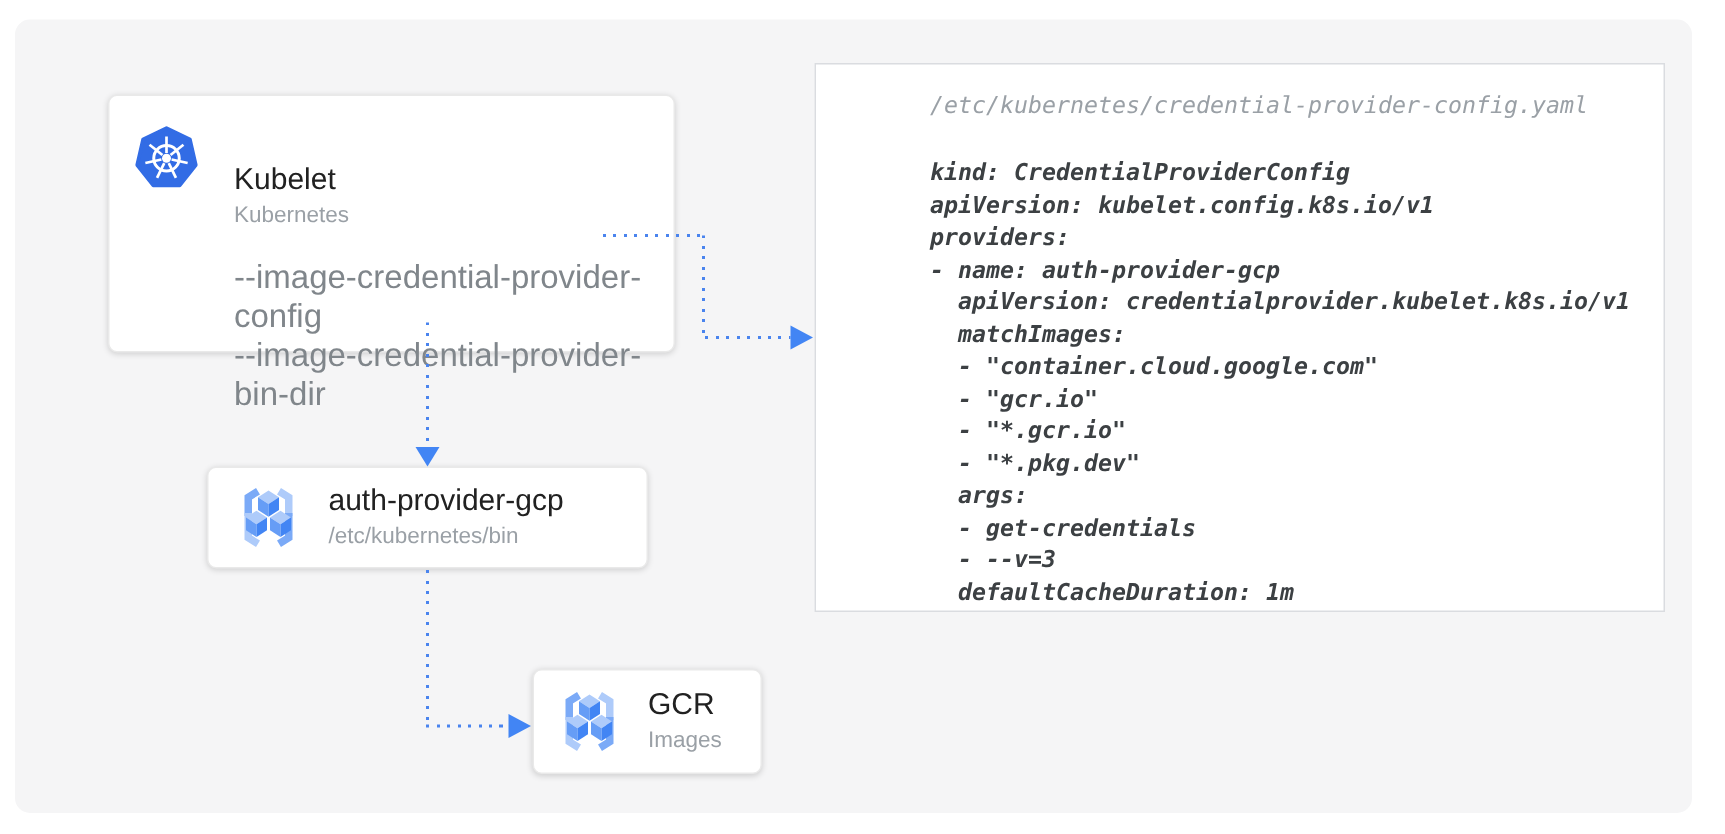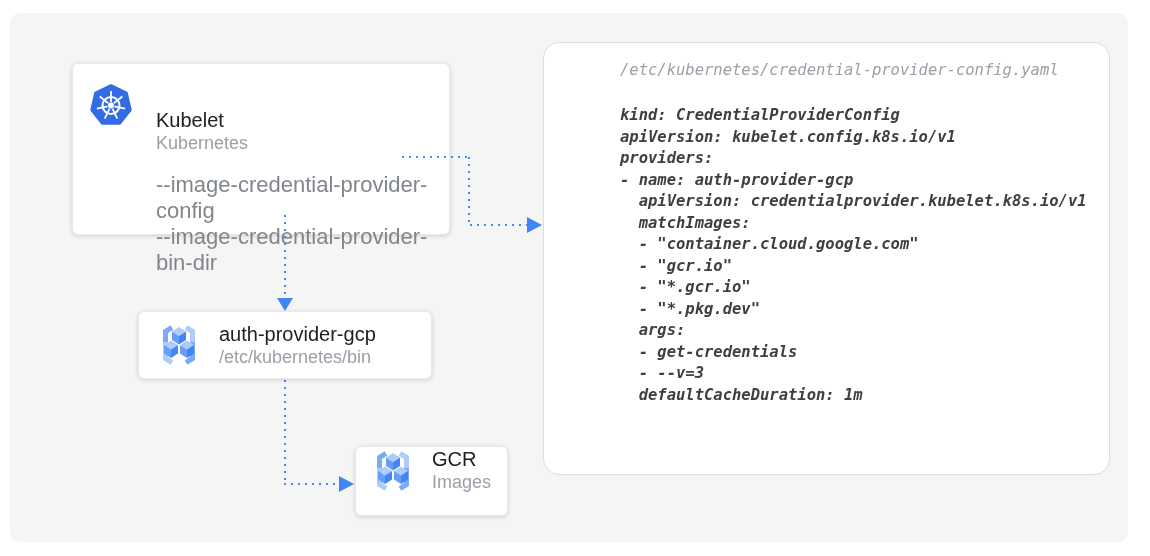--- a/index.html
+++ b/index.html
@@ -13,33 +13,33 @@
   html,body{background:#ffffff;}
   body{font-family:"Liberation Sans", sans-serif;}
   .stage{position:relative;width:1150px;height:556px;background:#ffffff;overflow:hidden;}
   .panel-bg{position:absolute;left:10px;top:13px;width:1118px;height:529px;
     background:var(--panel-bg);border-radius:10px;}
 
   .card{position:absolute;background:var(--card-bg);border:1px solid var(--card-border);
     border-radius:6px;box-shadow:0 1px 4px rgba(0,0,0,.16);}
   .card-kubelet{left:72px;top:63px;width:378px;height:172px;}
   .card-auth{left:138px;top:311px;width:294px;height:68px;display:flex;align-items:center;padding-left:16px;gap:16px;}
-  .card-gcr{left:355px;top:446px;width:153px;height:70px;display:flex;align-items:flex-start;padding-left:13px;gap:15px;}
+  .card-gcr{left:355px;top:446px;width:153px;height:70px;display:flex;align-items:center;padding-left:13px;gap:15px;}
 
   .node-title{font-size:20px;line-height:24px;color:var(--text-primary);}
-  .node-subtitle{font-size:18px;line-height:23px;color:var(--text-secondary);}
+  .node-subtitle{font-size:15px;line-height:23px;color:var(--text-secondary);}
 
   .k8s-icon{position:absolute;left:14px;top:17px;width:48px;height:48px;}
   .kubelet-text{position:absolute;left:83px;top:21px;margin-top:23px;}
   .kubelet-flags{margin-top:17px;font-size:22px;line-height:26px;color:var(--flag-text);}
 
   .gcr-icon{width:48px;height:48px;flex:0 0 48px;}
 
-  .code-panel{position:absolute;left:543px;top:42px;width:567px;height:433px;
-    background:#ffffff;border:1px solid var(--code-border);border-radius:16px;}
+  .code-panel{position:absolute;left:543px;top:42px;width:567px;height:366px;
+    background:#ffffff;border:1px solid var(--code-border);border-radius:0;}
   .code-path{position:absolute;left:76px;top:17px;white-space:pre;
     font:italic 15.5px/21.5px "DejaVu Sans Mono", monospace;color:var(--code-path-text);}
   .code-body{position:absolute;left:76px;top:62px;white-space:pre;
     font:italic bold 15.5px/21.5px "DejaVu Sans Mono", monospace;color:var(--code-text);}
 
   .dot-h{position:absolute;height:2px;
     background:repeating-linear-gradient(to right,var(--arrow) 0 2px,transparent 2px 7px);}
   .dot-v{position:absolute;width:2px;
     background:repeating-linear-gradient(to bottom,var(--arrow) 0 2px,transparent 2px 7px);}
   .head{position:absolute;width:0;height:0;}

